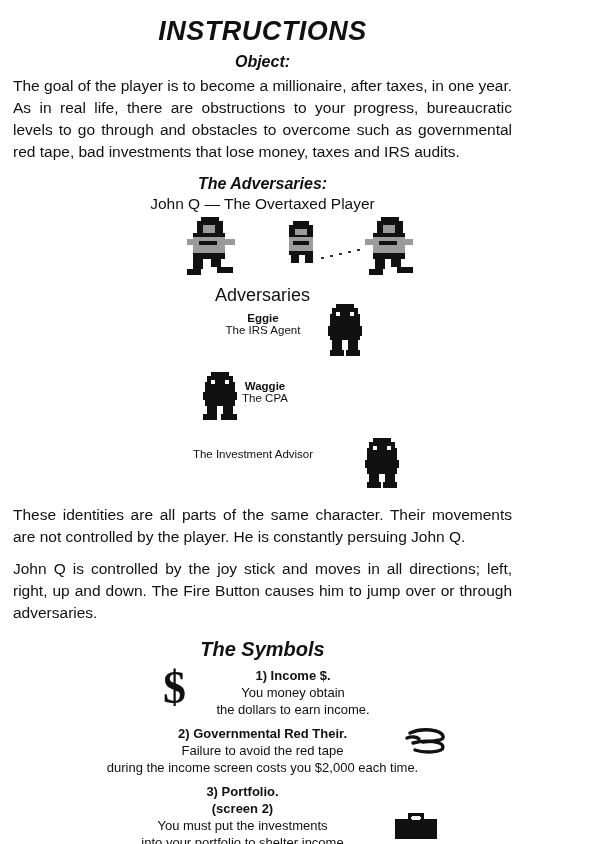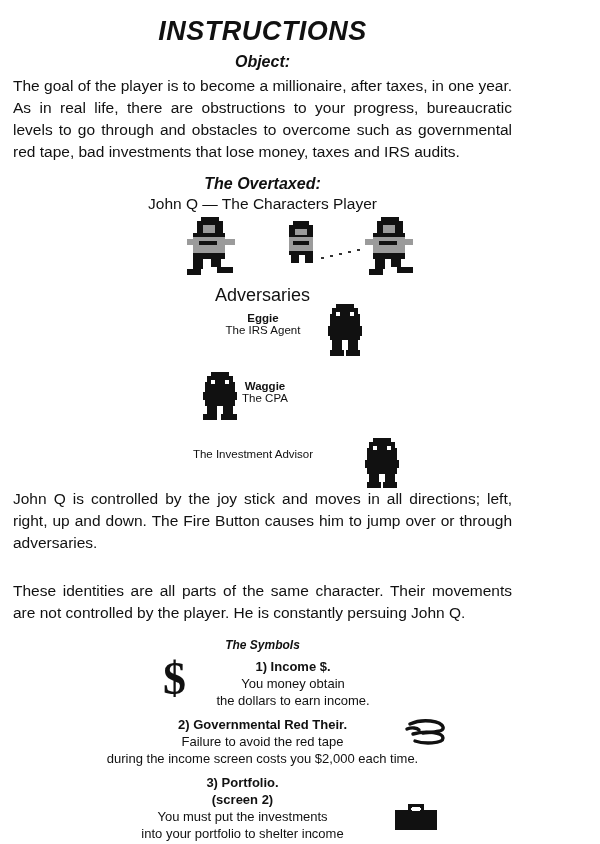--- a/index.html
+++ b/index.html
@@ -82,21 +82,21 @@
   }
   .adv-text {
     position: absolute;
     width: 200px;
   }
   .adv-sprite {
     position: absolute;
   }
   .symbols-head {
     text-align: center;
-    font-size: 12px;
+    font-size: 20px;
     font-weight: bold;
     font-style: italic;
     margin: 14px 0 6px 0;
   }
   .sym-block {
     position: relative;
     margin-bottom: 2px;
   }
   .sym-line {
     text-align: center;
@@ -129,22 +129,22 @@
 </head>
 <body>
 
 <div class="page">
 
   <div class="title">INSTRUCTIONS</div>
 
   <div class="subhead">Object:</div>
   <p class="body-text">The goal of the player is to become a millionaire, after taxes, in one year. As in real life, there are obstructions to your progress, bureaucratic levels to go through and obstacles to overcome such as governmental red tape, bad investments that lose money, taxes and IRS audits.</p>
 
-  <div class="char-head">The Overtaxed:</div>
-  <div class="char-sub">John Q — The Characters Player</div>
+  <div class="char-head">The Adversaries:</div>
+  <div class="char-sub">John Q — The Overtaxed Player</div>
 
   <div class="sprite-row">
     <div class="pix" style="left:172px; top:0;">
       <svg width="56" height="58" viewBox="0 0 28 29">
         <g fill="#111111">
           <rect x="8" y="0" width="9" height="2"></rect>
           <rect x="6" y="2" width="13" height="2"></rect>
           <rect x="6" y="4" width="3" height="4"></rect>
           <rect x="15" y="4" width="4" height="4"></rect>
         </g>
@@ -308,22 +308,22 @@
           <rect x="15" y="11" width="2" height="4"></rect>
           <rect x="2" y="18" width="5" height="5"></rect>
           <rect x="10" y="18" width="5" height="5"></rect>
           <rect x="1" y="22" width="7" height="3"></rect>
           <rect x="9" y="22" width="7" height="3"></rect>
         </g>
       </svg>
     </div>
   </div>
 
+  <p class="body-text loose" style="margin-top:26px;">These identities are all parts of the same character. Their movements are not controlled by the player. He is constantly persuing John Q.</p>
   <p class="body-text loose">John Q is controlled by the joy stick and moves in all directions; left, right, up and down. The Fire Button causes him to jump over or through adversaries.</p>
-  <p class="body-text loose" style="margin-top:26px;">These identities are all parts of the same character. Their movements are not controlled by the player. He is constantly persuing John Q.</p>
 
   <div class="symbols-head">The Symbols</div>
 
   <div class="sym-block" style="height:56px;">
     <div class="dollar">$</div>
     <div class="sym-center-col" style="padding-left:60px;">
       <div class="sym-line bold">
         <span>1)</span>
         <span>Income $.</span>
       </div>

